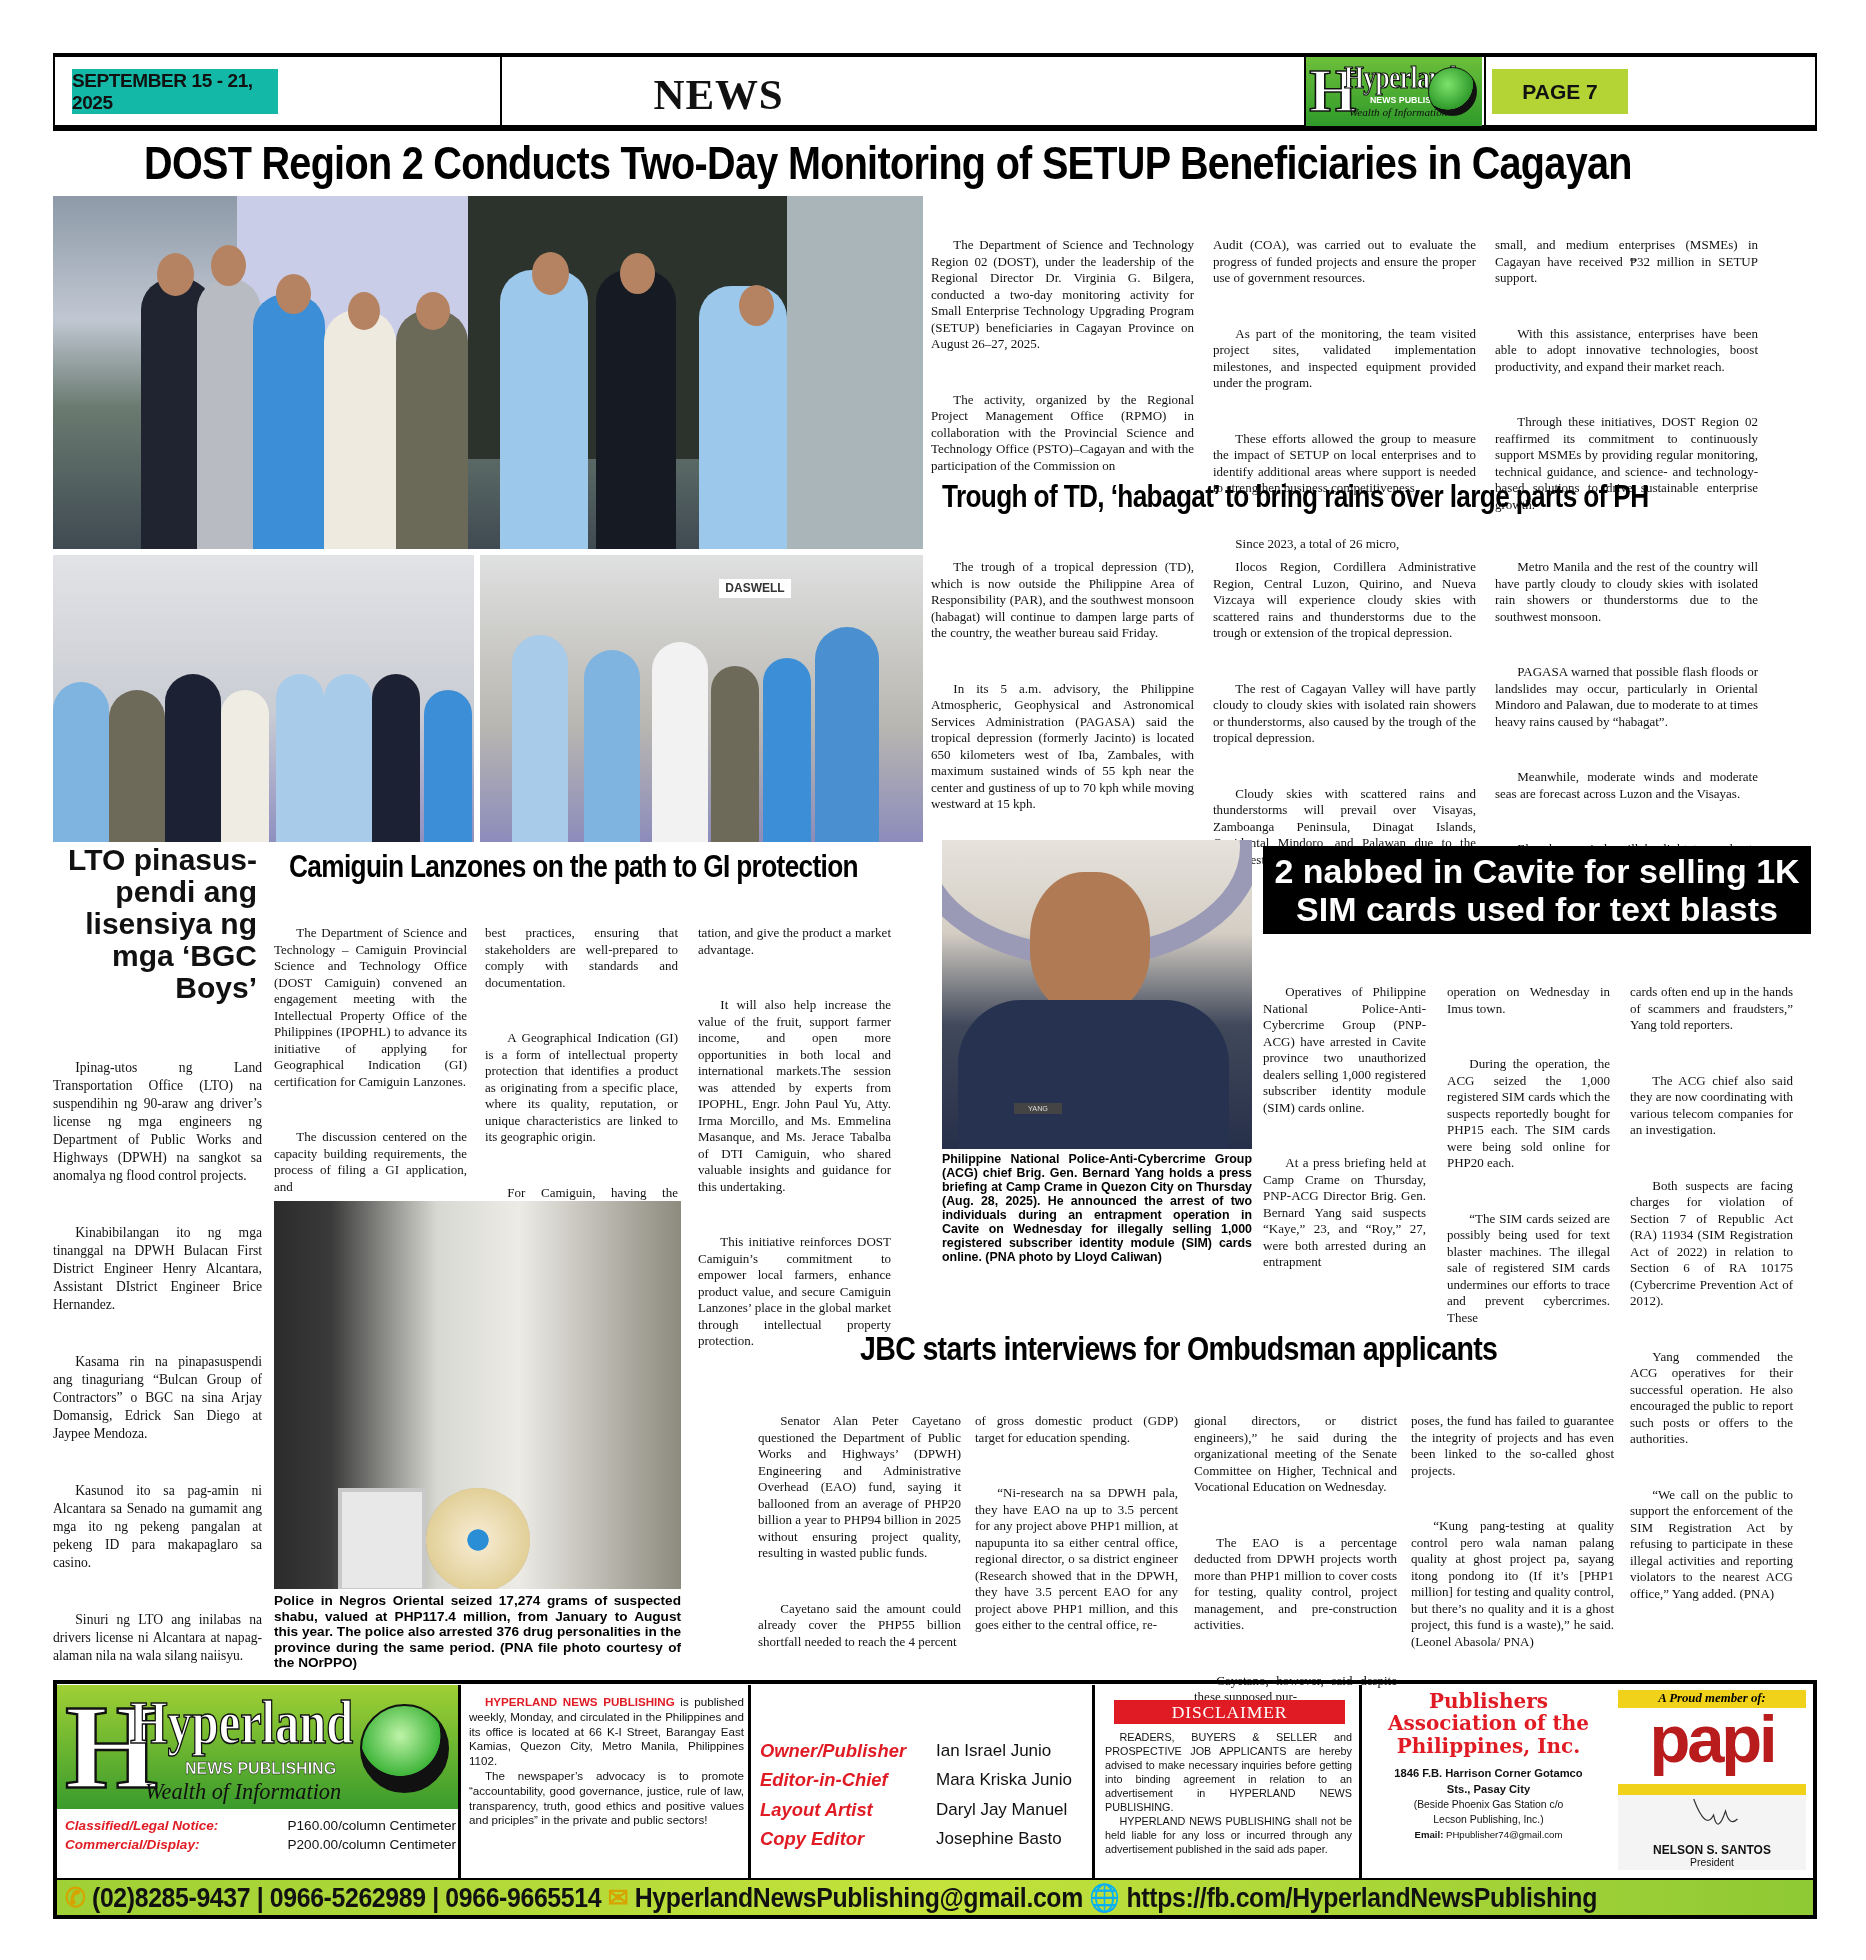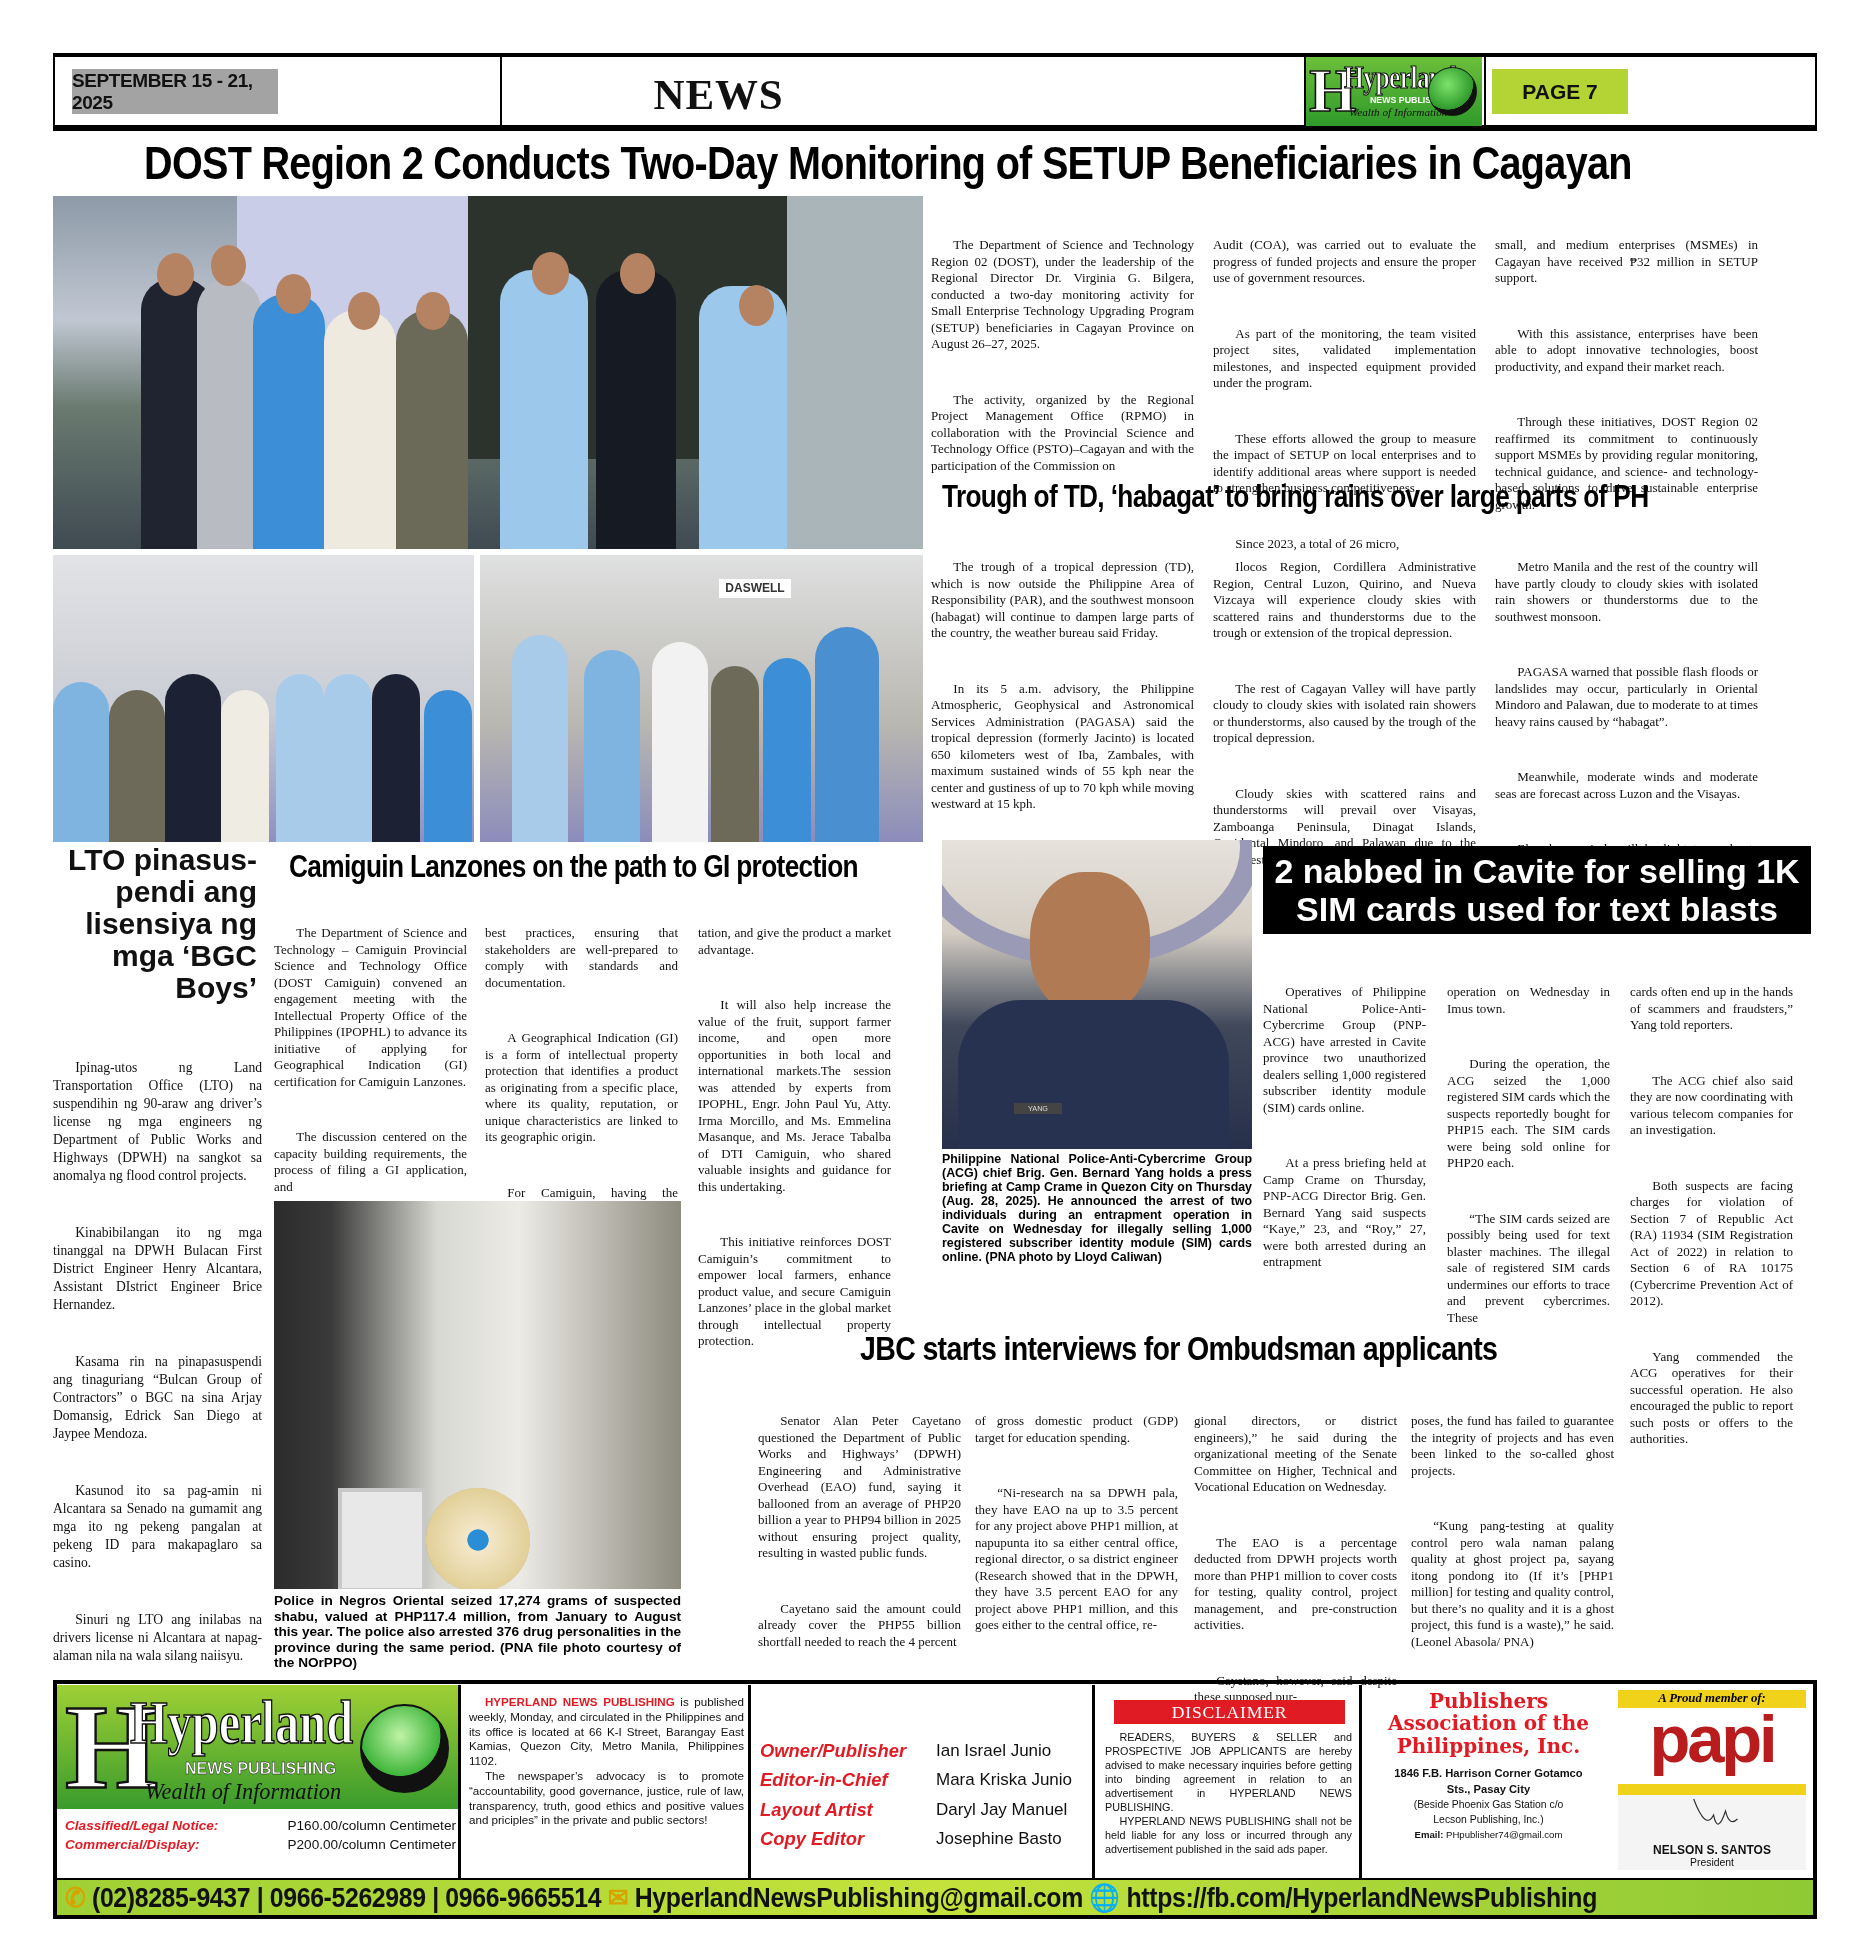--- a/index.html
+++ b/index.html
@@ -6,21 +6,21 @@
   html,body{width:1867px;height:1961px;background:#fff;overflow:hidden;}
   body{position:relative;font-family:"DejaVu Serif",serif;color:#111;}
   .abs{position:absolute;}
   .body-text{font-family:"Liberation Serif",serif;font-size:13px;line-height:16.5px;text-align:justify;hyphens:auto;}
   .body-text p{text-indent:22.3px;margin-top:39px;}
   .col{position:absolute;}
   .caption{font-family:"Liberation Sans",sans-serif;font-weight:bold;font-size:13.6px;line-height:15.6px;text-align:justify;color:#000;}
 
   
   #masthead{left:53px;top:53px;width:1764px;height:78px;border-top:4.8px solid #000;border-bottom:6.4px solid #000;border-left:2.4px solid #000;border-right:2.4px solid #000;}
-  #date-box{left:72px;top:69px;width:206px;height:45px;background:#a3a3a3;display:flex;align-items:center;justify-content:center;}
+  #date-box{left:72px;top:69px;width:206px;height:45px;background:#14b8a6;display:flex;align-items:center;justify-content:center;}
   #date-box span{font-family:"Liberation Sans",sans-serif;font-weight:bold;font-size:19px;letter-spacing:-0.4px;}
   .vsep{background:#000;width:2.4px;}
   #section-title{left:511px;top:64px;width:415px;height:61px;text-align:center;font-family:"Liberation Serif",serif;font-weight:bold;font-size:43px;line-height:61px;letter-spacing:0.8px;}
   #logo-top{left:1306px;top:57px;width:176px;height:69px;background:linear-gradient(180deg,#6cbf3a,#2f9a2a);overflow:hidden;}
   #page-box{left:1492px;top:69px;width:136px;height:45px;background:#b4d334;display:flex;align-items:center;justify-content:center;}
   #page-box span{font-family:"Liberation Sans",sans-serif;font-weight:bold;font-size:21px;}
 
   .headline{font-family:"Liberation Sans",sans-serif;font-weight:bold;color:#000;white-space:nowrap;letter-spacing:-0.8px;}
 
   
@@ -185,20 +185,21 @@
 <div class="col body-text" style="left:1447px;top:945px;width:163px;">
   <p style="text-indent:0">operation on Wednesday in Imus town.</p>
   <p>During the operation, the ACG seized the 1,000 registered SIM cards which the suspects reportedly bought for PHP15 each. The SIM cards were being sold online for PHP20 each.</p>
   <p>“The SIM cards seized are possibly being used for text blaster machines. The illegal sale of registered SIM cards undermines our efforts to trace and prevent cybercrimes. These</p>
 </div>
 <div class="col body-text" style="left:1630px;top:945px;width:163px;">
   <p style="text-indent:0">cards often end up in the hands of scammers and fraudsters,” Yang told reporters.</p>
   <p>The ACG chief also said they are now coordinating with various telecom companies for an investigation.</p>
   <p>Both suspects are facing charges for violation of Section 7 of Republic Act (RA) 11934 (SIM Registration Act of 2022) in relation to Section 6 of RA 10175 (Cybercrime Prevention Act of 2012).</p>
   <p>Yang commended the ACG operatives for their successful operation. He also encouraged the public to report such posts or offers to the authorities.</p>
+  <p>“We call on the public to support the enforcement of the SIM Registration Act by refusing to participate in these illegal activities and reporting violators to the nearest ACG office,” Yang added. (PNA)</p>
 </div>
 
 <div class="abs headline" style="left:860px;top:1328px;font-size:34px;line-height:40px;transform:scaleX(0.84);transform-origin:left top;">JBC starts interviews for Ombudsman applicants</div>
 <div class="col body-text" style="left:758px;top:1374px;width:203px;">
   <p>Senator Alan Peter Cayetano questioned the Department of Public Works and Highways’ (DPWH) Engineering and Administrative Overhead (EAO) fund, saying it ballooned from an average of PHP20 billion a year to PHP94 billion in 2025 without ensuring project quality, resulting in wasted public funds.</p>
   <p>Cayetano said the amount could already cover the PHP55 billion shortfall needed to reach the 4 percent</p>
 </div>
 <div class="col body-text" style="left:975px;top:1374px;width:203px;">
   <p style="text-indent:0">of gross domestic product (GDP) target for education spending.</p>
   <p>“Ni-research na sa DPWH pala, they have EAO na up to 3.5 percent for any project above PHP1 million, at napupunta ito sa either central office, regional director, o sa district engineer (Research showed that in the DPWH, they have 3.5 percent EAO for any project above PHP1 million, and this goes either to the central office, re-</p>

